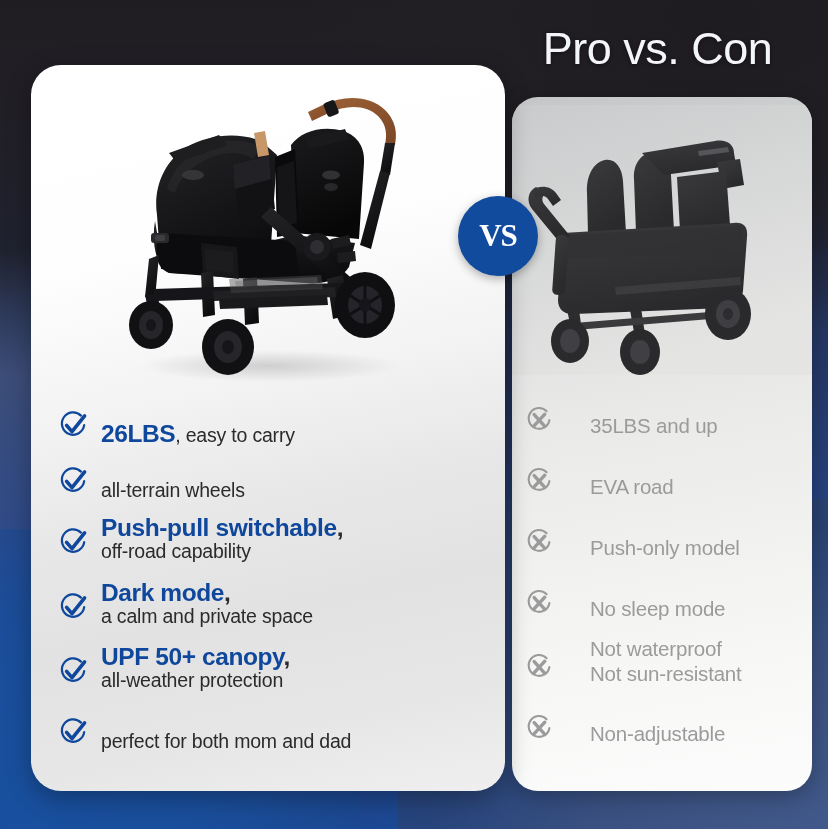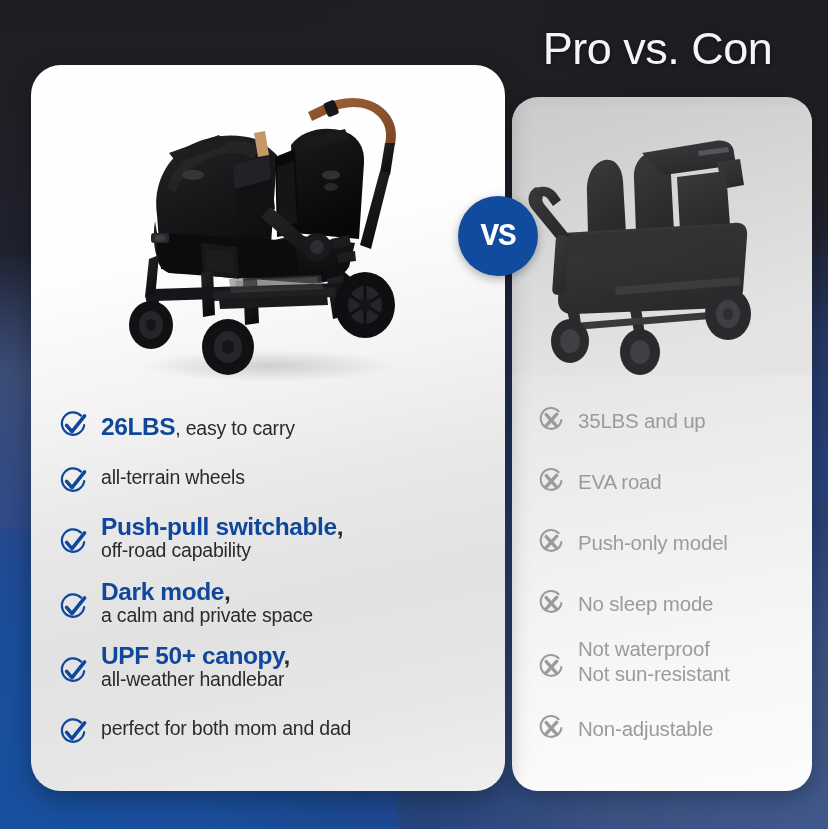--- a/index.html
+++ b/index.html
@@ -77,32 +77,32 @@
   #vs-badge {
     position:absolute; left:458px; top:196px; width:80px; height:80px;
     border-radius:50%;
     background:#114b9e;
     display:flex; align-items:center; justify-content:center;
     box-shadow:0 3px 10px rgba(0,0,0,0.30);
     z-index:9;
   }
   #vs-badge span {
     color:#fff; font-size:31px; font-weight:bold; letter-spacing:-1px;
-    font-family:Liberation Mono, monospace;
+    font-family:Liberation Serif, serif;
     text-align:right;
   }
 
   
   .feat-list { position:absolute; left:0; top:0; width:100%; }
 
   .feat-row {
-    position:absolute; display:flex; align-items:center;
+    position:absolute; display:flex; align-items:flex-end;
   }
   .pro-row { left:26px; width:445px; }
-  .con-row { left:24px; width:280px; }
+  .con-row { left:12px; width:280px;gap:24px; }
 
   .ic { flex:0 0 auto; margin-right:12px; }
   .pro-row .ic { margin-top:3px; }
   .con-row .ic { margin-top:2px; }
 
   .txt-wrap { padding-top:0; }
   .head {
     display:block;
     color:#0f479c;
     font-size:24.5px; font-weight:bold; line-height:1.02;
@@ -409,21 +409,21 @@
 
     <div class="feat-row pro-row" style="top:577px">
       <span class="ic" style="margin-top:14px">
         <svg width="32" height="32" viewBox="0 0 32 32">
             <path d="M24 5.6 A11.2 11.2 0 1 0 27.2 15.2" fill="none" stroke="#0f479c" stroke-width="2.2" stroke-linecap="round"></path>
             <path d="M9.6 15.4 L15 21.6 L27.6 5.8" fill="none" stroke="#0f479c" stroke-width="3.6" stroke-linecap="round" stroke-linejoin="round"></path>
           </svg>
       </span>
       <span class="txt-wrap">
         <span class="head"><span>UPF 50+ canopy</span><span class="cm">,</span></span>
-        <span class="sub">all-weather handlebar</span>
+        <span class="sub">all-weather protection</span>
       </span>
     </div>
 
     <div class="feat-row pro-row" style="top:638px">
       <span class="ic" style="margin-top:14px">
         <svg width="32" height="32" viewBox="0 0 32 32">
             <path d="M24 5.6 A11.2 11.2 0 1 0 27.2 15.2" fill="none" stroke="#0f479c" stroke-width="2.2" stroke-linecap="round"></path>
             <path d="M9.6 15.4 L15 21.6 L27.6 5.8" fill="none" stroke="#0f479c" stroke-width="3.6" stroke-linecap="round" stroke-linejoin="round"></path>
           </svg>
       </span>

